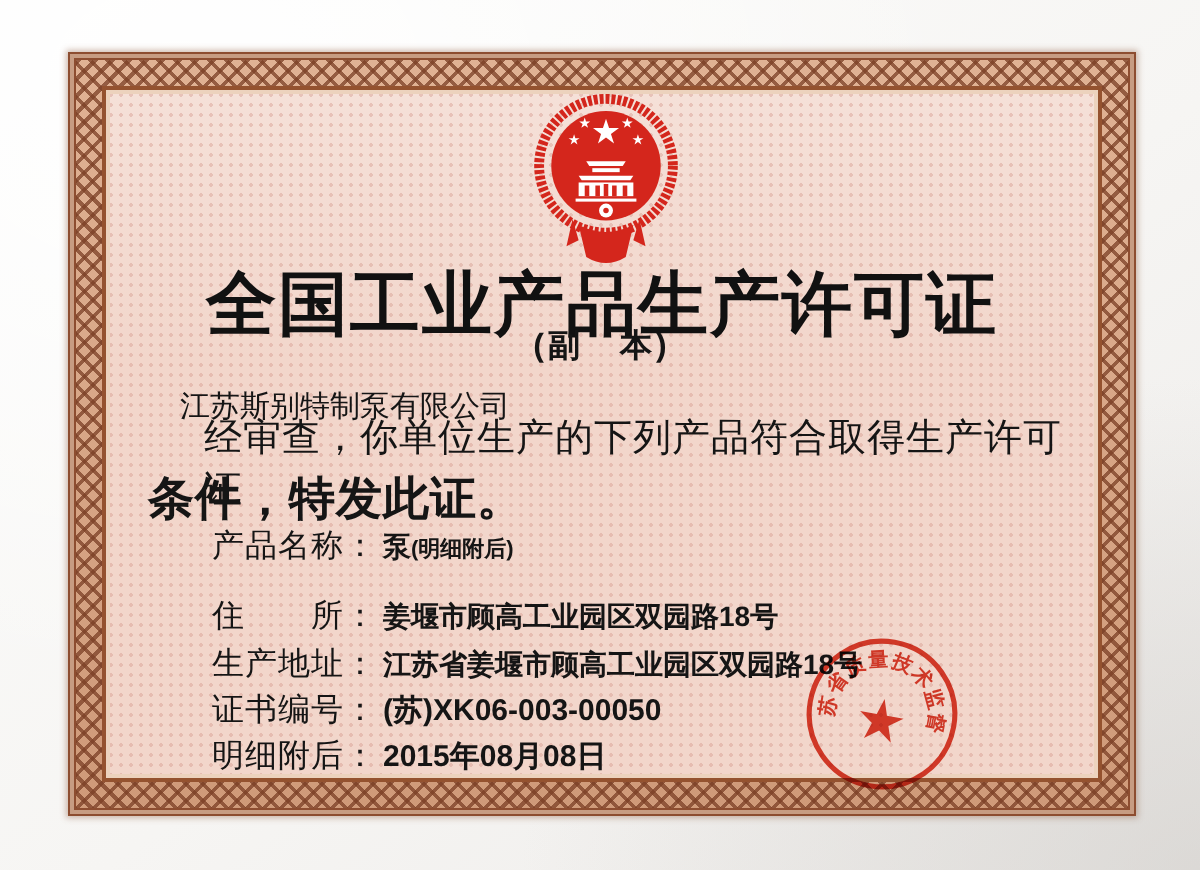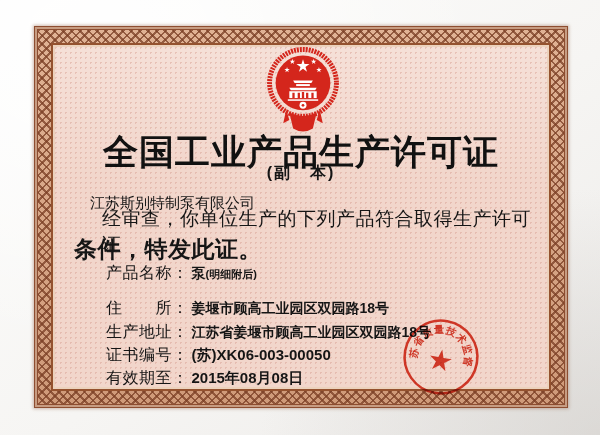--- a/index.html
+++ b/index.html
@@ -135,21 +135,21 @@
       <div class="row row-1">
         <span class="flabel">住　　所：</span><span class="fvalue">姜堰市顾高工业园区双园路18号</span>
       </div>
       <div class="row row-2">
         <span class="flabel">生产地址：</span><span class="fvalue">江苏省姜堰市顾高工业园区双园路18号</span>
       </div>
       <div class="row row-3">
         <span class="flabel">证书编号：</span><span class="fvalue">(苏)XK06-003-00050</span>
       </div>
       <div class="row row-4">
-        <span class="flabel">有效期至：</span><span class="fvalue">2015年08月08日</span>
+        <span class="flabel">明细附后：</span><span class="fvalue">2015年08月08日</span>
       </div>
 
 
 
       <svg class="seal" viewBox="0 0 100 100" aria-hidden="true">
         <defs>
           <path id="sealArc" d="M 21.8,60.3 A 30 30 0 1 1 78.2,60.3" fill="none"></path>
         </defs>
         <circle cx="50" cy="50" r="45.5" fill="none" stroke="#d8321f" stroke-width="3.2"></circle>
         <use href="#star" transform="translate(50,55) scale(1.45)" fill="#d8321f"></use>

